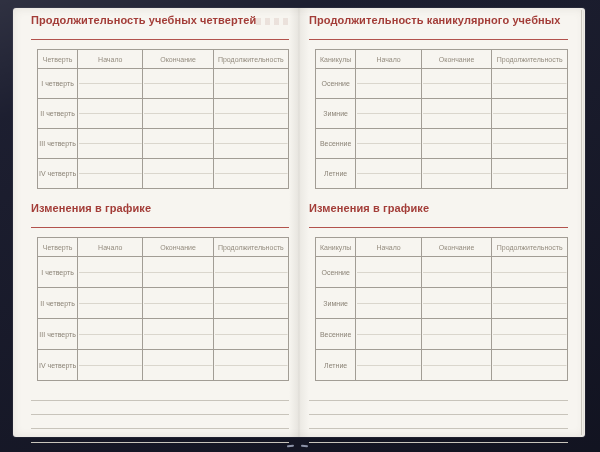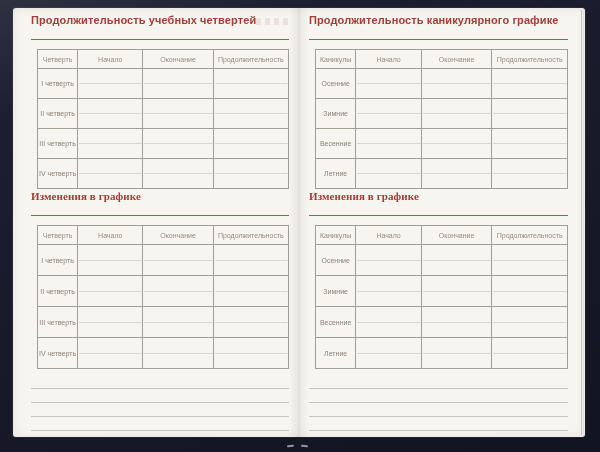--- a/index.html
+++ b/index.html
@@ -15,21 +15,21 @@
   .paper::after{content:''; position:absolute; right:3px; top:2px; bottom:2px; width:1px; background:#c9c5bd;}
   .paper::before{content:''; position:absolute; right:1px; top:3px; bottom:3px; width:1px; background:#e4e1da;}
   .page{box-sizing:border-box; width:50%; height:100%;}
   .page-left{padding:6px 10px 0 18px;}
   .page-right{padding:6px 17px 0 10px;}
   .gutter{position:absolute; left:50%; top:0; bottom:0; width:20px; transform:translateX(-50%);
     background:linear-gradient(to right, rgba(110,105,95,0) 0%, rgba(110,105,95,0.10) 42%, rgba(110,105,95,0.17) 50%, rgba(110,105,95,0.08) 58%, rgba(110,105,95,0) 100%);
     pointer-events:none;}
   .section-head{border-bottom:1px solid #b2524c; padding-bottom:13px;
     display:flex; justify-content:space-between; align-items:flex-end;}
-  .section-head.mt{margin-top:1px;font-family:Liberation Serif, serif;}
+  .section-head.mt{margin-top:13px;}
   .section-title{color:#a33d38; font-weight:bold; font-size:11px; line-height:12px; letter-spacing:0.1px; white-space:nowrap;}
   .watermark{width:130px; height:7px; margin-bottom:1px; opacity:0.35;
     background:repeating-linear-gradient(90deg, rgba(170,120,110,0.45) 0 5px, rgba(170,120,110,0) 5px 9px);}
   .diary-table{border-collapse:collapse; table-layout:fixed; width:calc(100% - 6px); margin:9px 0 0 6px;}
   .diary-table col.c1{width:16%;} .diary-table col.c2{width:26%;}
   .diary-table col.c3{width:28%;} .diary-table col.c4{width:30%;}
   .diary-table th, .diary-table td{border:1px solid #a29d95; padding:0;}
   .diary-table thead th{height:18px; font-weight:normal; color:#948c7f; font-size:7px;
     text-align:center; white-space:nowrap; overflow:hidden;}
   .diary-table tbody tr{height:30px;}
@@ -150,21 +150,21 @@
       <div class="notes">
           <div class="note-line"></div>
           <div class="note-line"></div>
           <div class="note-line"></div>
           <div class="note-line"></div>
         </div>
     </div>
 
     <div class="page page-right">
       <div class="section-head">
-        <span class="section-title">Продолжительность каникулярного графике</span>
+        <span class="section-title">Продолжительность каникулярного учебных</span>
       </div>
       <div>
           <table class="diary-table t1">
             <colgroup>
               <col class="c1">
               <col class="c2">
               <col class="c3">
               <col class="c4">
             </colgroup>
             <thead>

